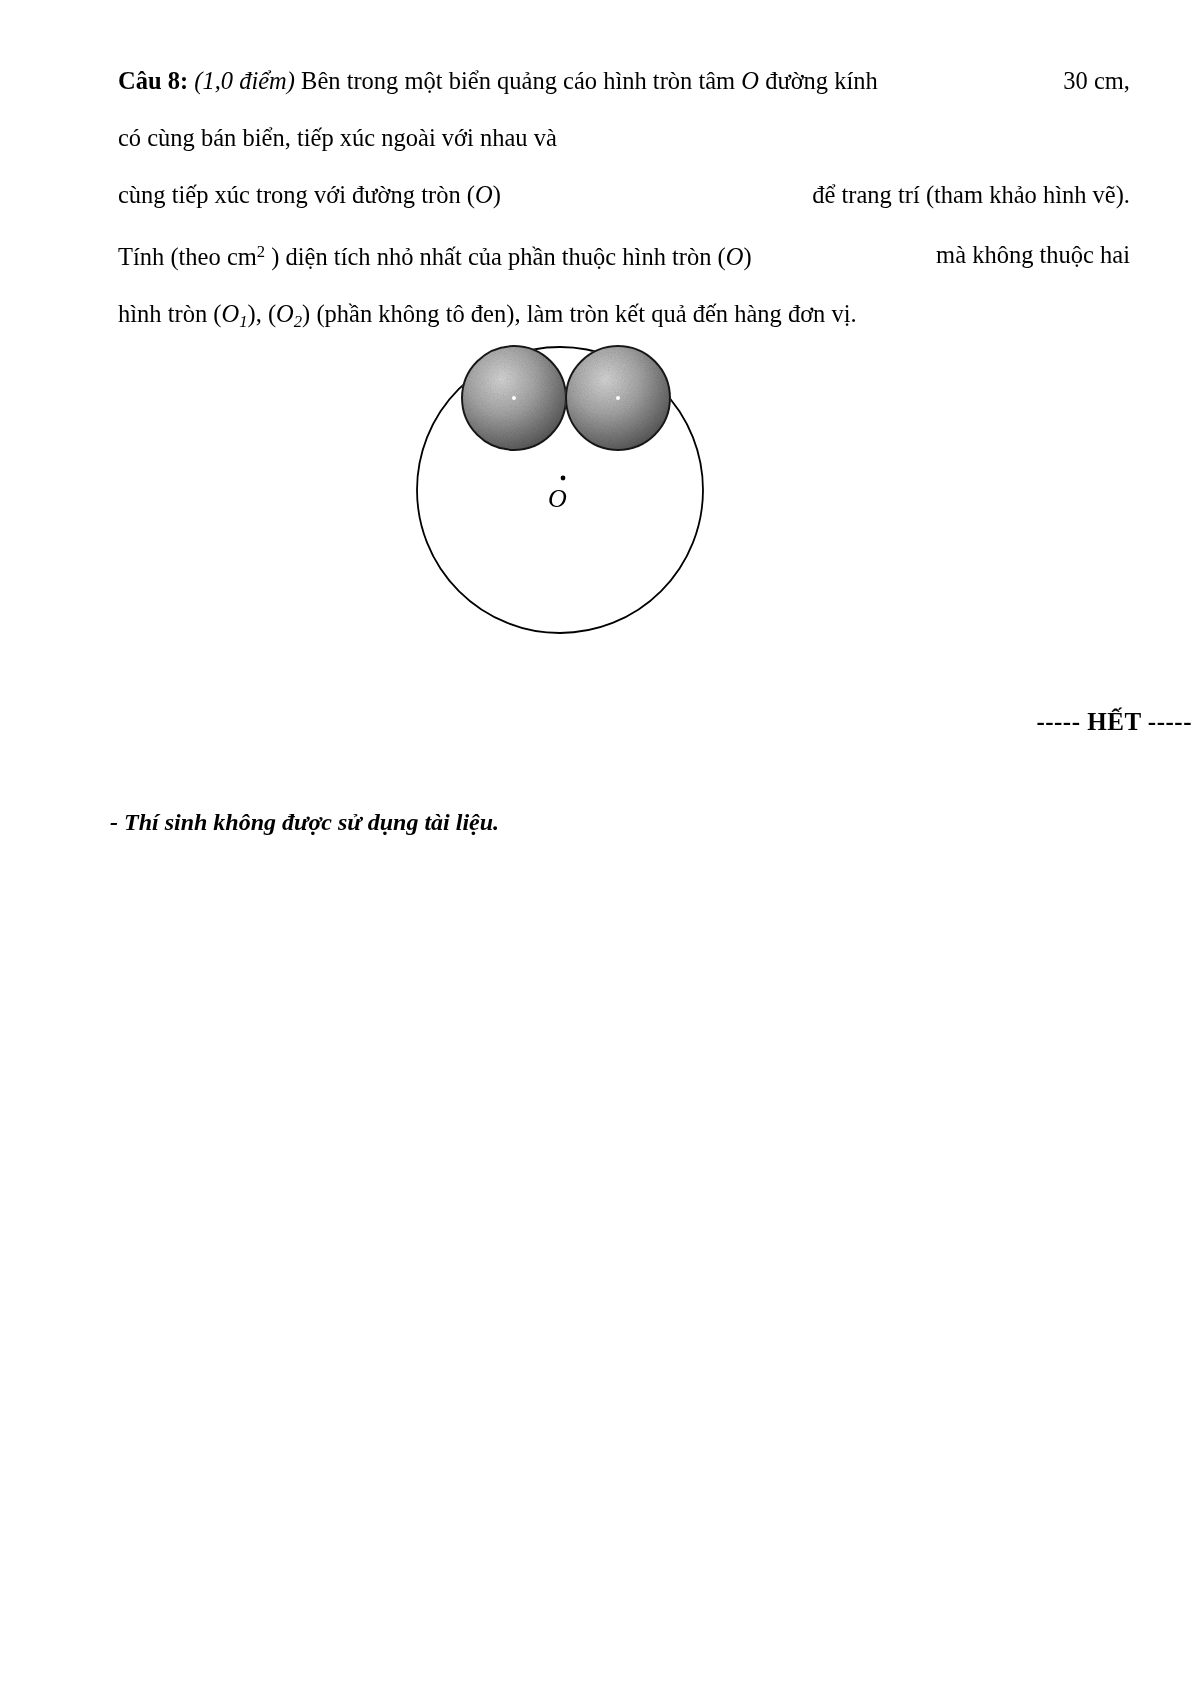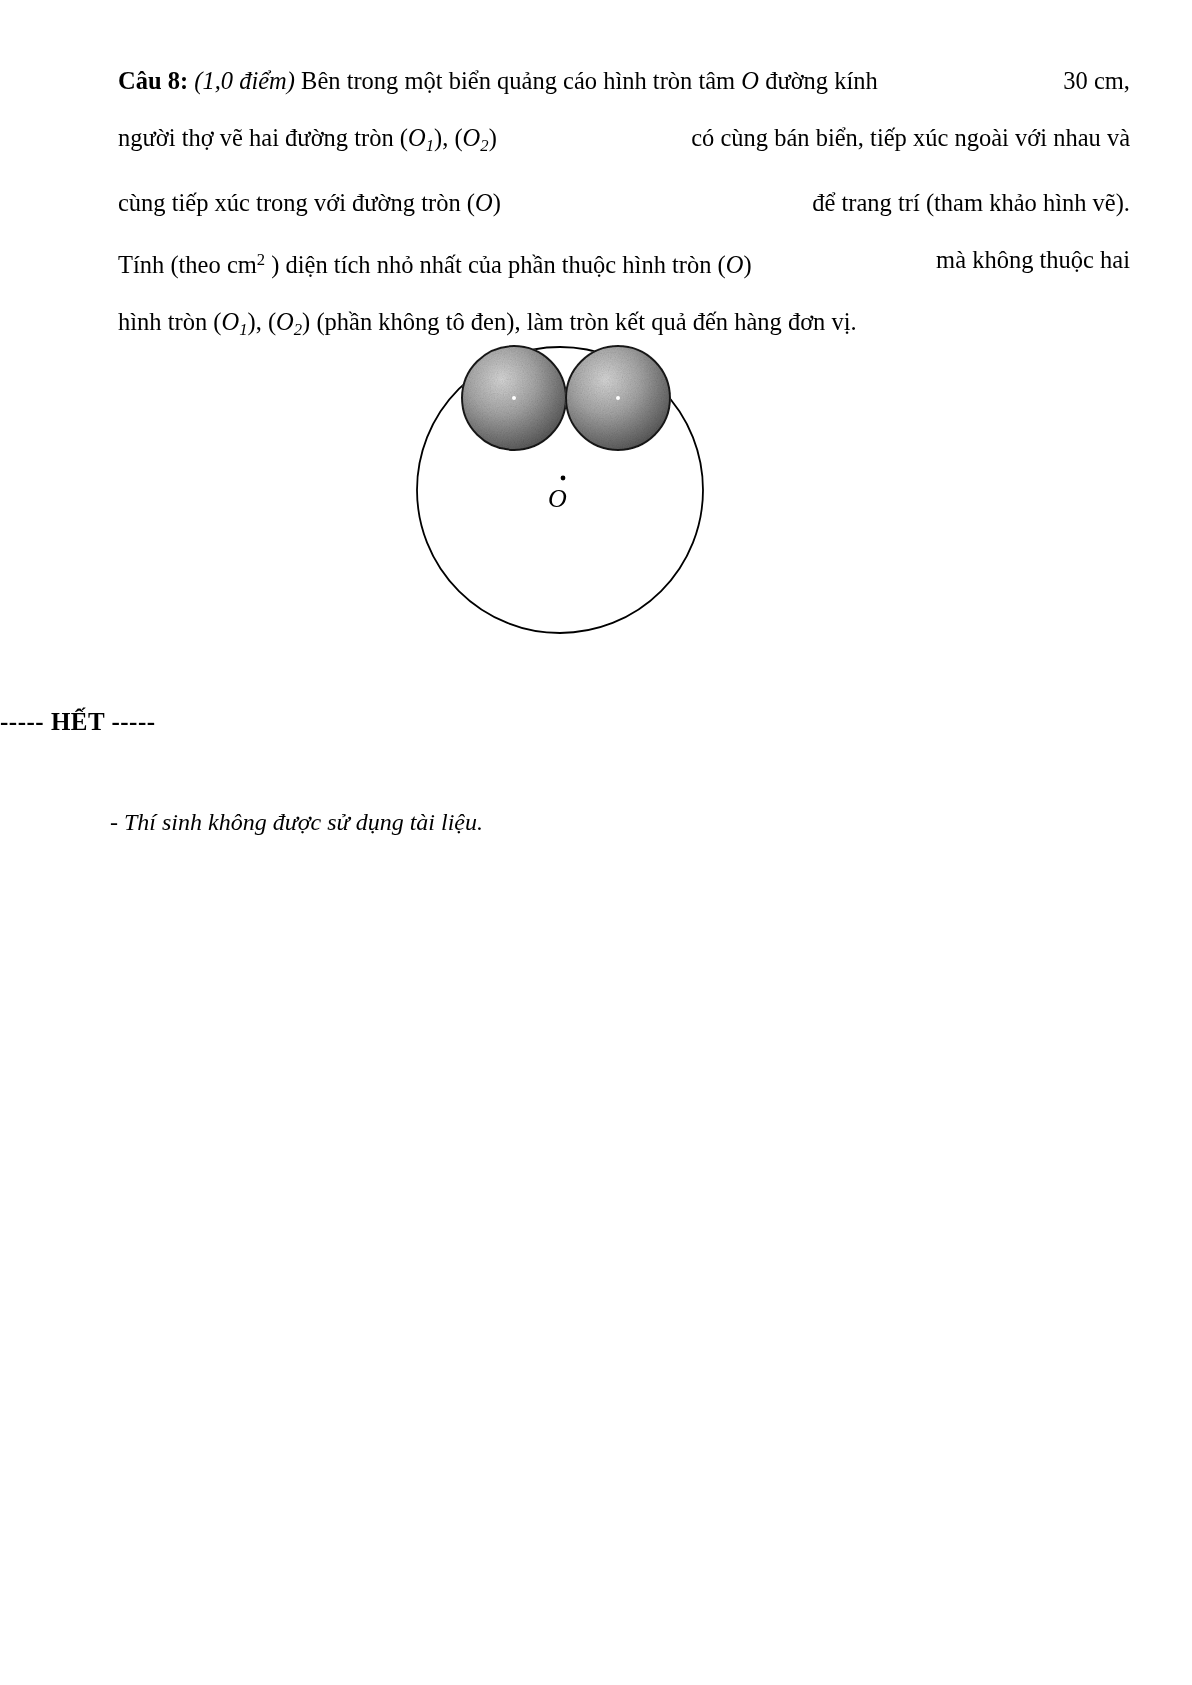--- a/index.html
+++ b/index.html
@@ -54,20 +54,21 @@
     font-style: italic;
   }
   sup {
     font-size: 0.68em;
     vertical-align: 0.5em;
     font-style: normal;
   }
   .line {
     display: block;
     white-space: nowrap;
+    align-items: center;
   }
   .justified {
     display: flex;
     justify-content: space-between;
     white-space: nowrap;
   }
 
   
   .figure {
     position: absolute;
@@ -87,34 +88,34 @@
     font-style: italic;
     font-size: 26px;
   }
 
   
   .het {
     position: absolute;
     left: 0;
     top: 708px;
     width: 1192px;
-    text-align: left;
+    text-align: right;
     font-weight: bold;
     font-size: 25px;
     letter-spacing: 0.5px;
   }
 
   
   .notes {
     position: absolute;
     left: 110px;
     top: 800px;
     width: 900px;
     font-style: italic;
-    font-weight: normal;
+    font-weight: bold;
     font-size: 24px;
     line-height: 44px;
   }
   .note-line { display: block; }
 </style>
 </head>
 <body>
 
 <div class="page">
 
@@ -125,25 +126,20 @@
         <span class="q-label">Câu 8:</span>
         <span class="q-points">(1,0 điểm)</span>
         <span>Bên trong một biển quảng cáo hình tròn tâm</span>
         <span class="math">O</span>
         <span>đường kính</span>
       </span>
       <span>30 cm,</span>
     </span>
 
     <span class="line justified">
-      <span>
-        <span>người thợ vẽ hai đường tròn</span>
-        <span class="paren">(</span><span class="math">O</span><sub>1</sub><span class="paren">)</span><span class="paren">,</span>
-        <span class="paren">(</span><span class="math">O</span><sub>2</sub><span class="paren">)</span>
-      </span>
       <span>có cùng bán biển, tiếp xúc ngoài với nhau và</span>
     </span>
 
     <span class="line justified">
       <span>
         <span>cùng tiếp xúc trong với đường tròn</span>
         <span class="paren">(</span><span class="math">O</span><span class="paren">)</span>
       </span>
       <span>để trang trí (tham khảo hình vẽ).</span>
     </span>

